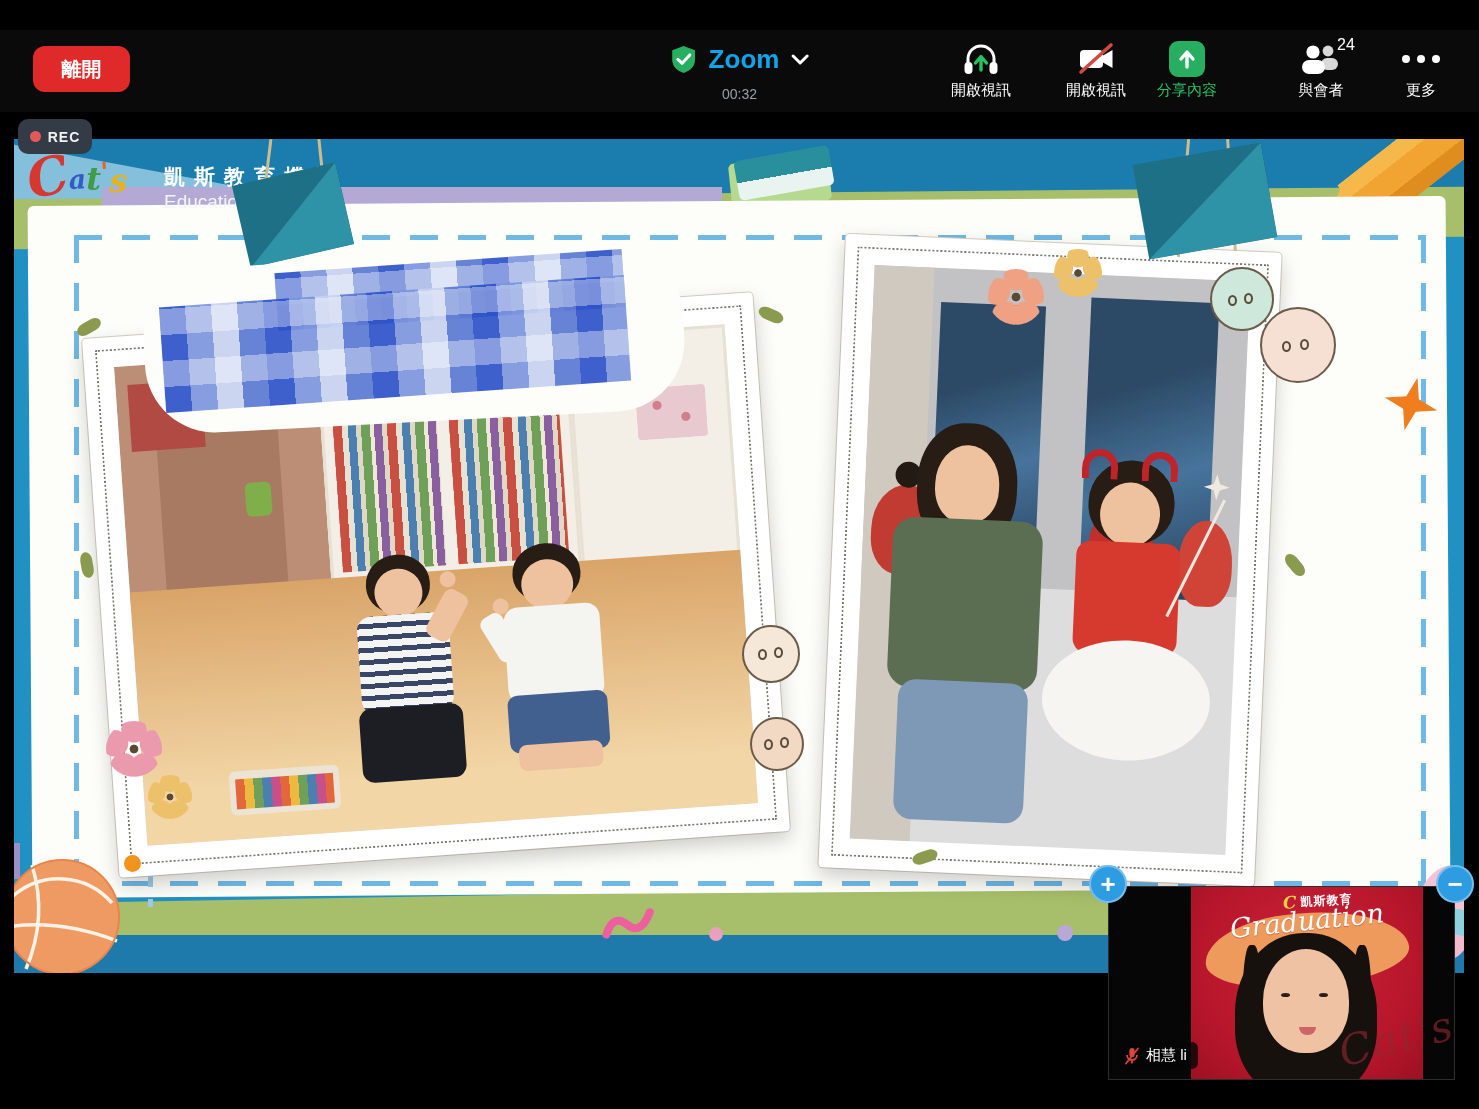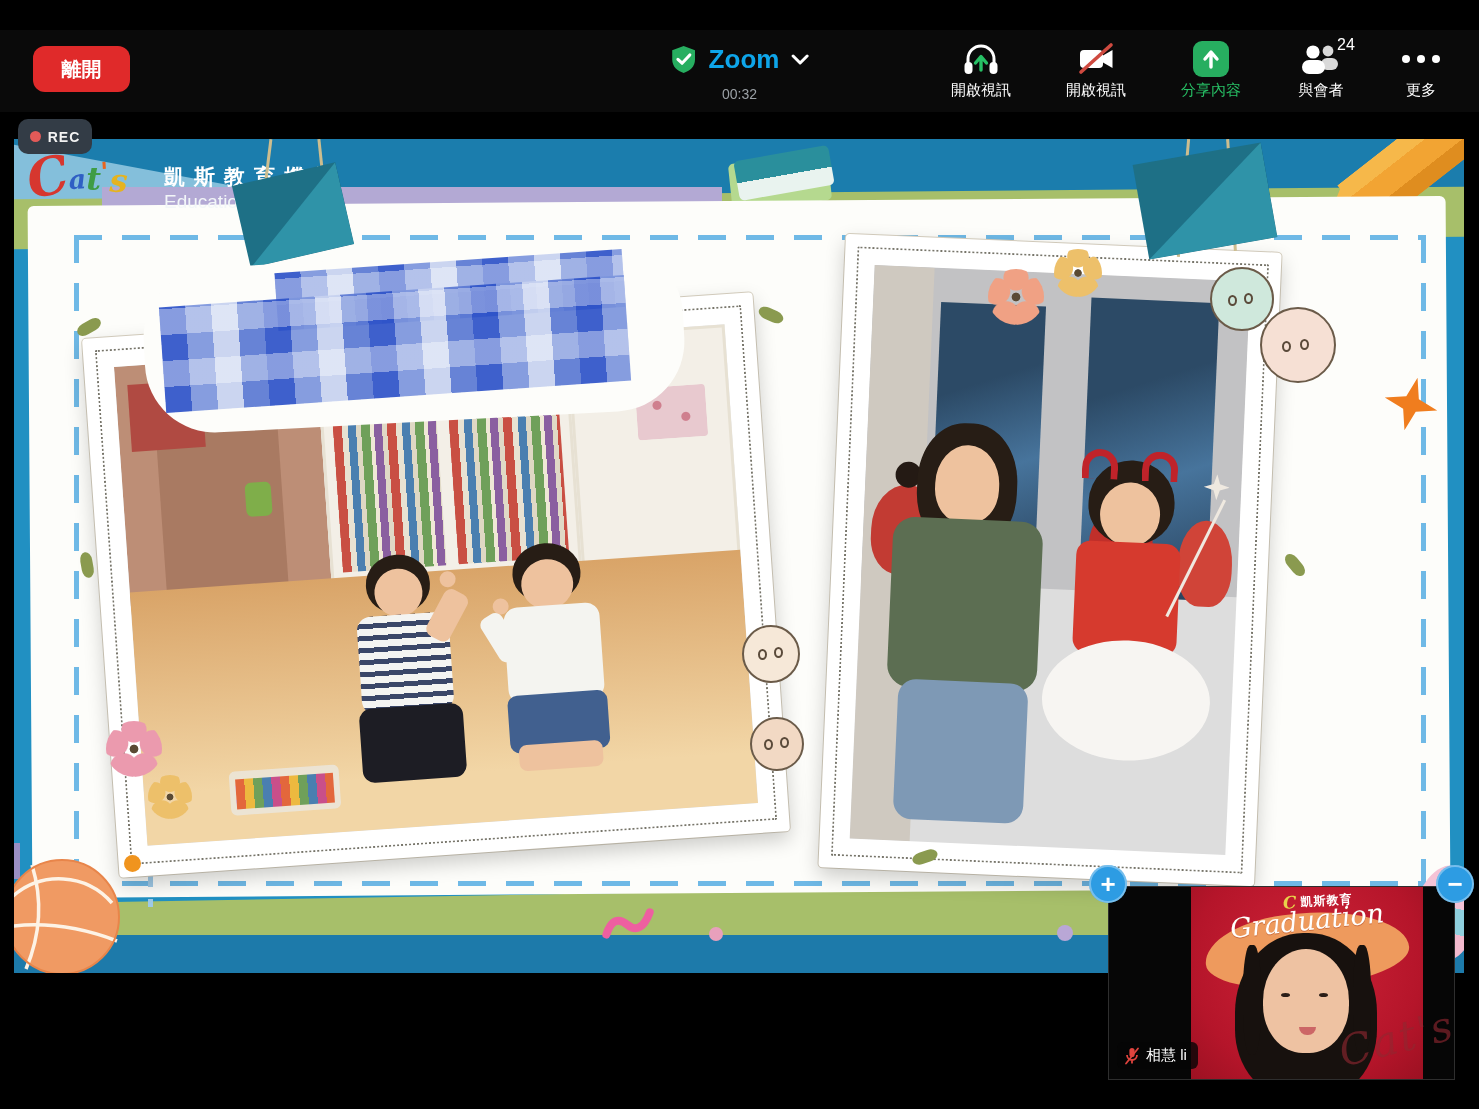--- a/index.html
+++ b/index.html
@@ -212,21 +212,21 @@
       <div class="tb-icon">
         <svg width="46" height="36" viewBox="0 0 46 36">
           <rect x="7" y="9" width="23" height="18" rx="4" fill="#fff"></rect>
           <path d="M30 14.5 l9.5 -5.5 v18 l-9.5 -5.5 z" fill="#fff"></path>
           <line x1="8" y1="31" x2="38" y2="4" stroke="#cf4a40" stroke-width="3.6" stroke-linecap="round"></line>
         </svg>
       </div>
       <div class="tb-label">開啟視訊</div>
     </div>
 
-    <div class="tool-btn" style="left:1161px">
+    <div class="tool-btn" style="left:1137px">
       <div class="tb-icon">
         <div class="share-box">
           <svg width="20" height="22" viewBox="0 0 20 22">
             <path d="M10 19 V5 M4 11 L10 4 L16 11" stroke="#fff" stroke-width="3.4" fill="none" stroke-linecap="round" stroke-linejoin="round"></path>
           </svg>
         </div>
       </div>
       <div class="tb-label green">分享內容</div>
     </div>
 

